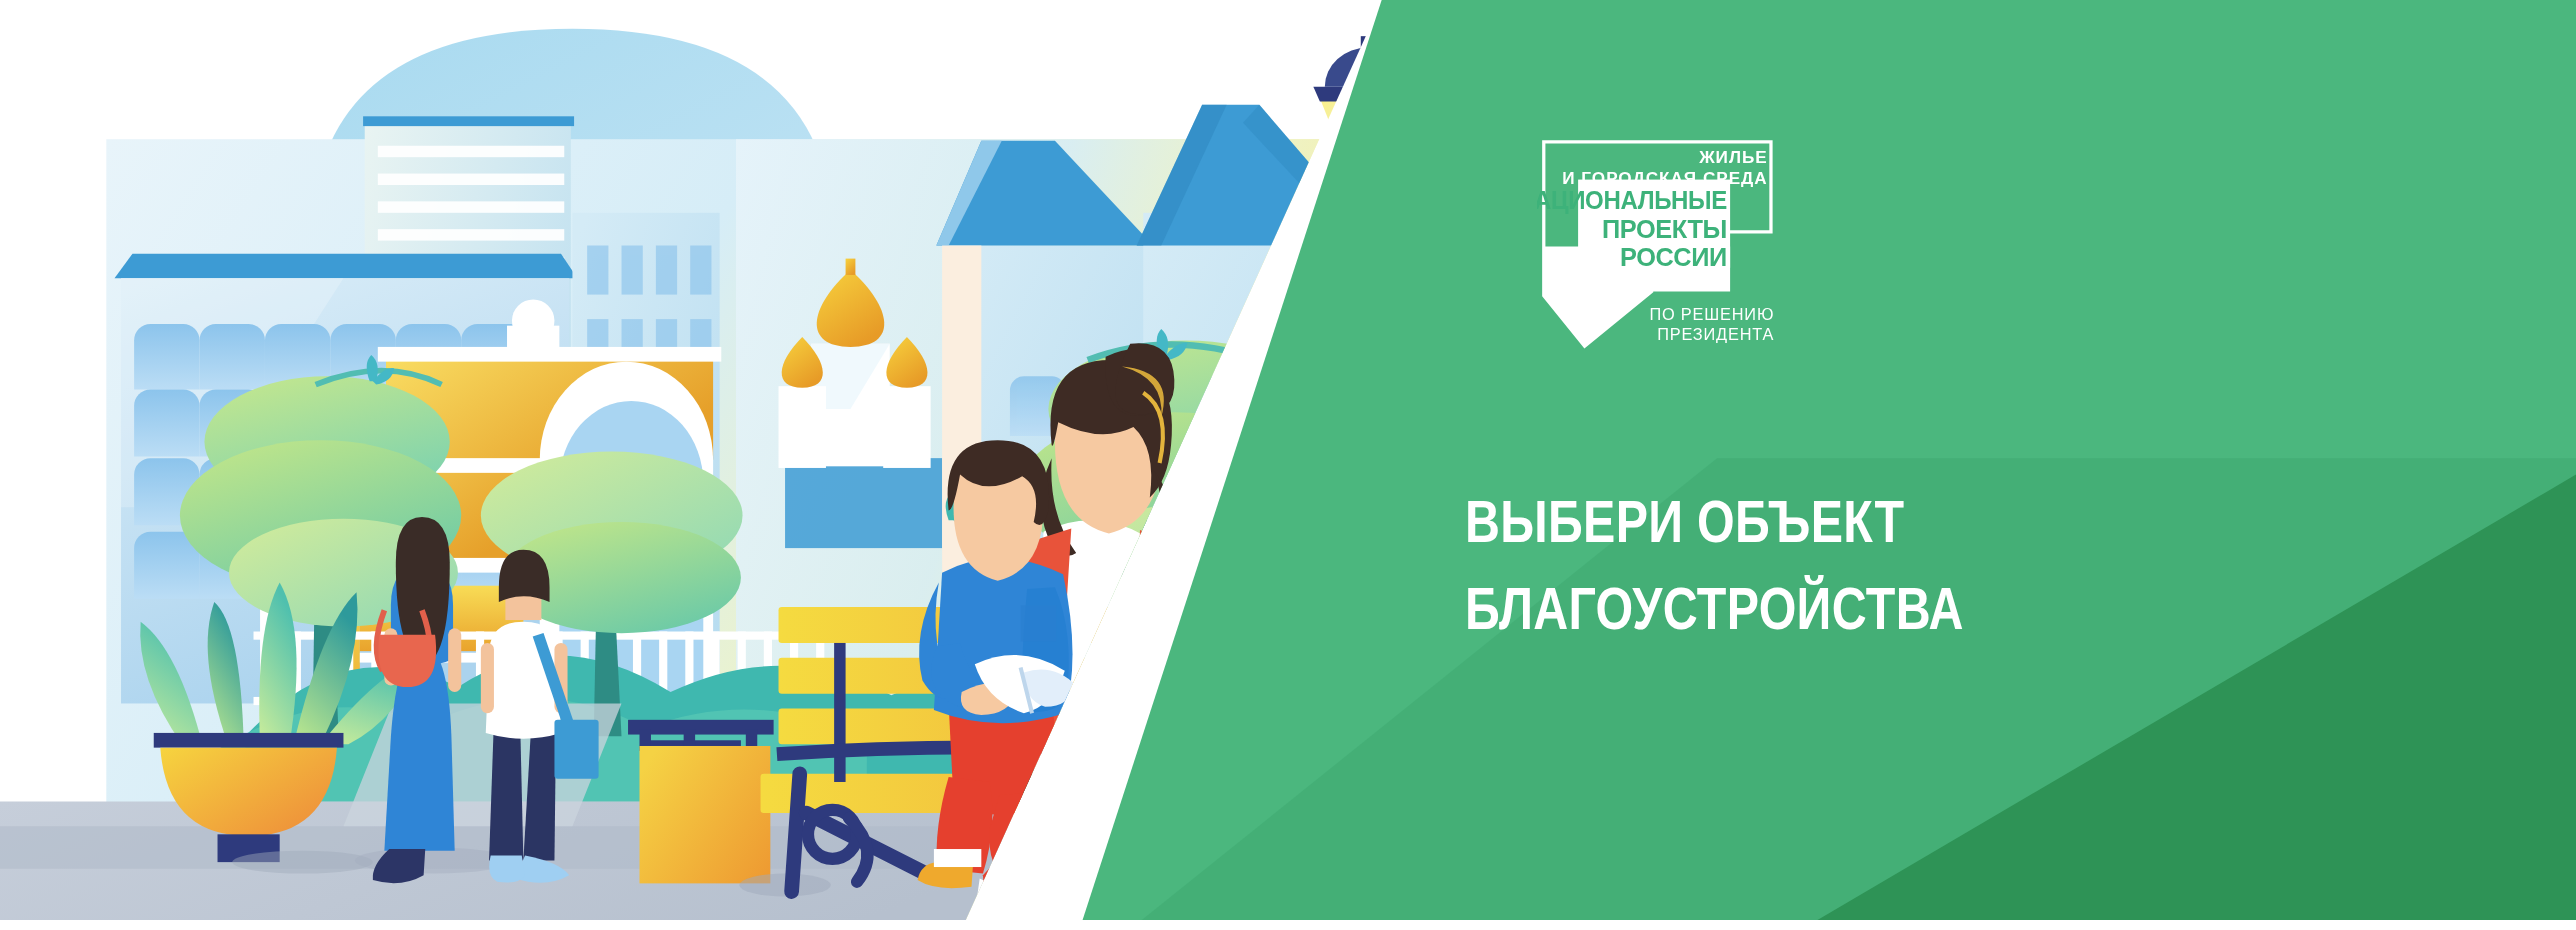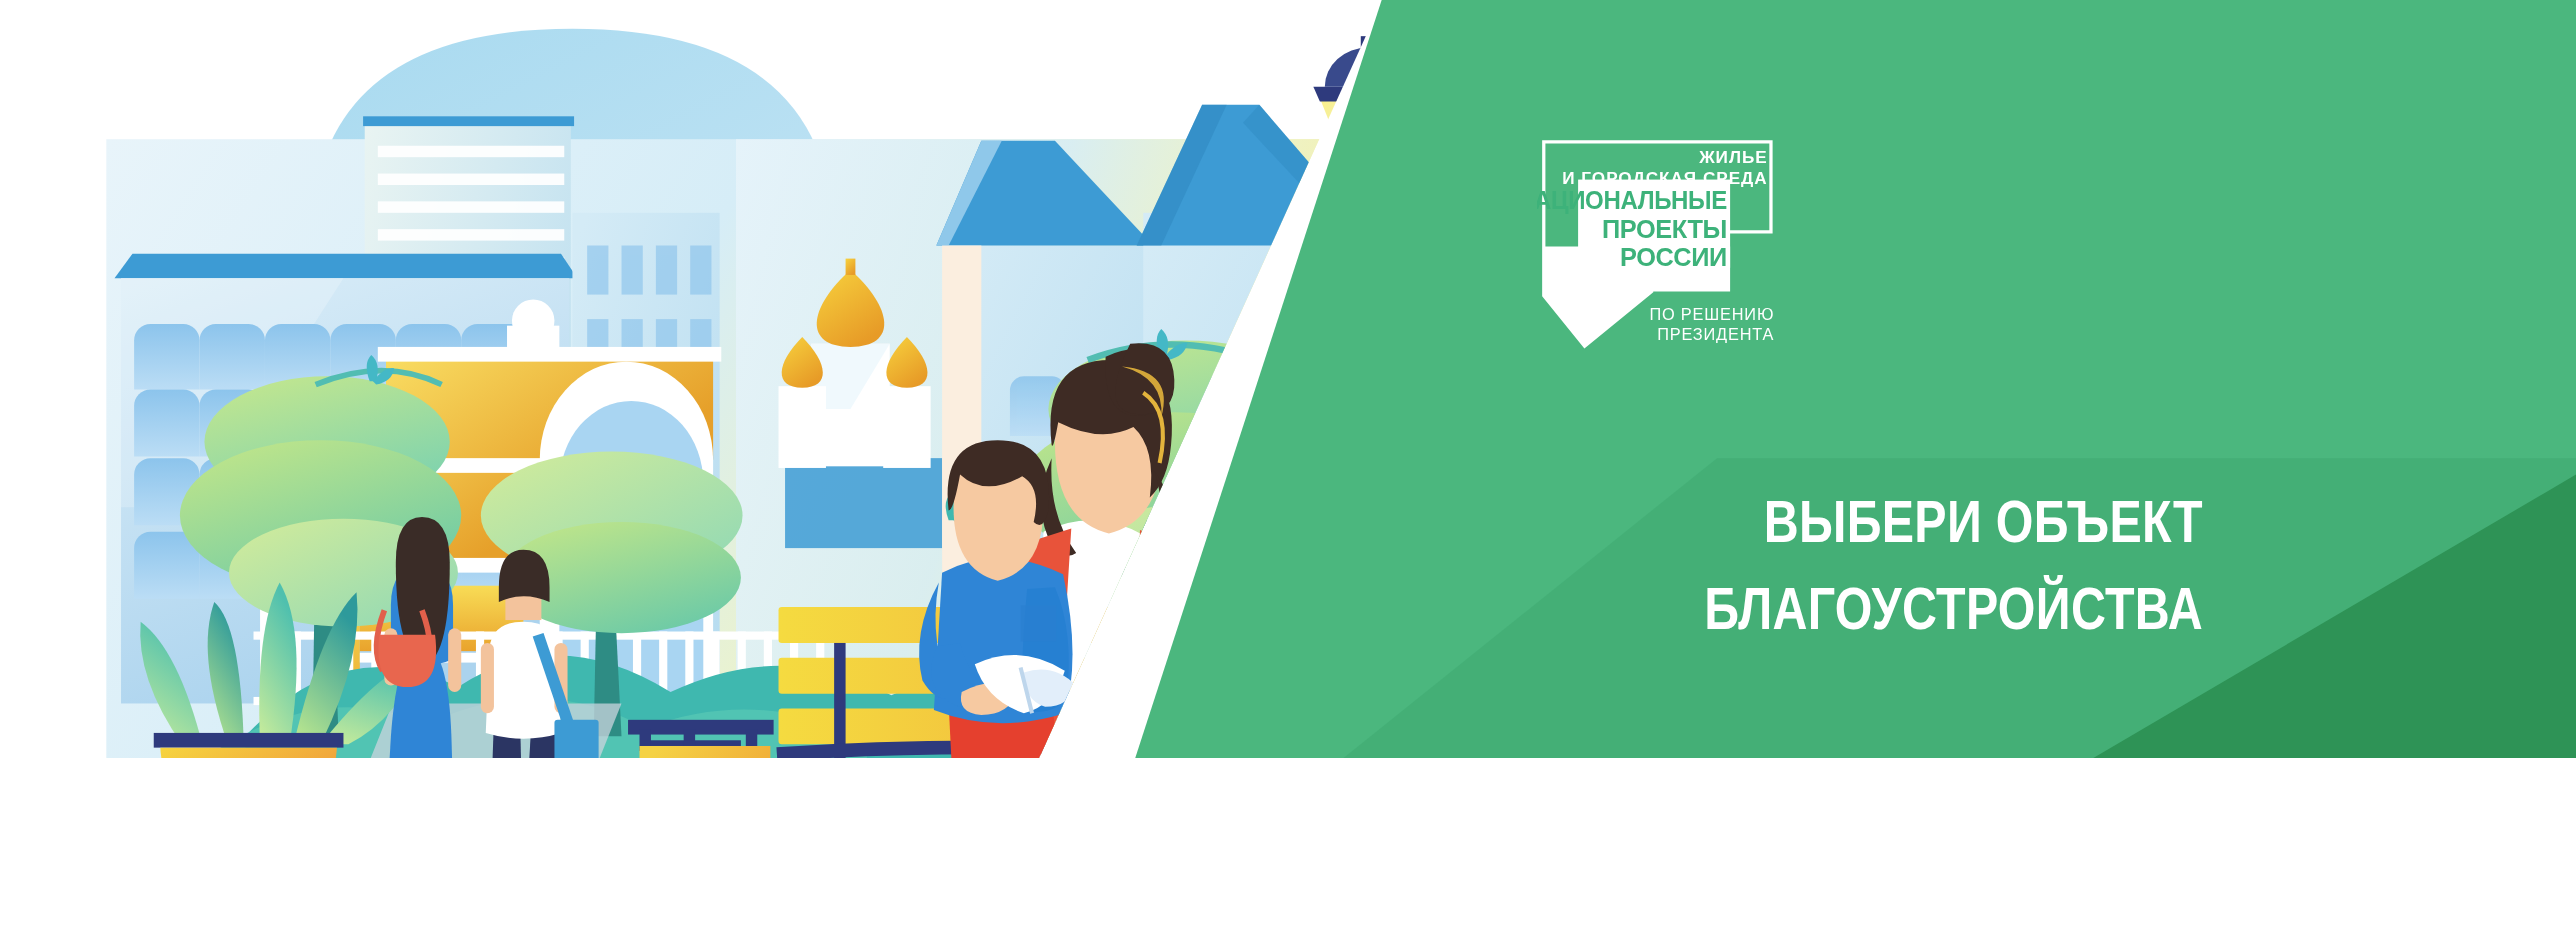--- a/index.html
+++ b/index.html
@@ -1,24 +1,23 @@
 <!DOCTYPE html>
 <html style="font-size:13px"><head>
 <meta charset="utf-8">
 <title>Banner</title>
 <style>
   html,body{margin:0;padding:0;background:#fff;}
   body{font-family:"Liberation Sans",sans-serif;}
 
   #banner{
     position:relative;
-    width:2576px;height:758px;
+    width:2576px;height:920px;
     overflow:hidden;
     background:#ffffff;
-    text-align:right;
   }
 
   
   #illustration{position:absolute;left:0;top:0;width:1472px;height:931px;overflow:hidden;}
   #illustration svg{display:block;width:1472px;height:931px;}
 
   
   #green-panel{position:absolute;left:1079px;top:0;width:1497px;height:931px;overflow:hidden;}
   #green-panel svg{display:block;width:1497px;height:931px;}
 

